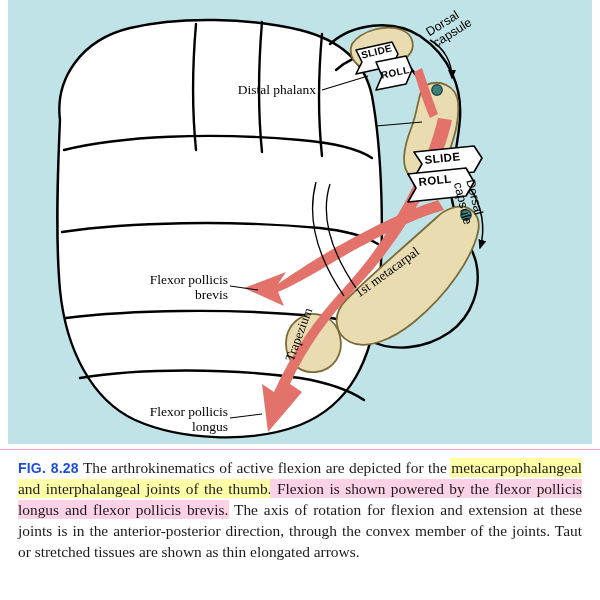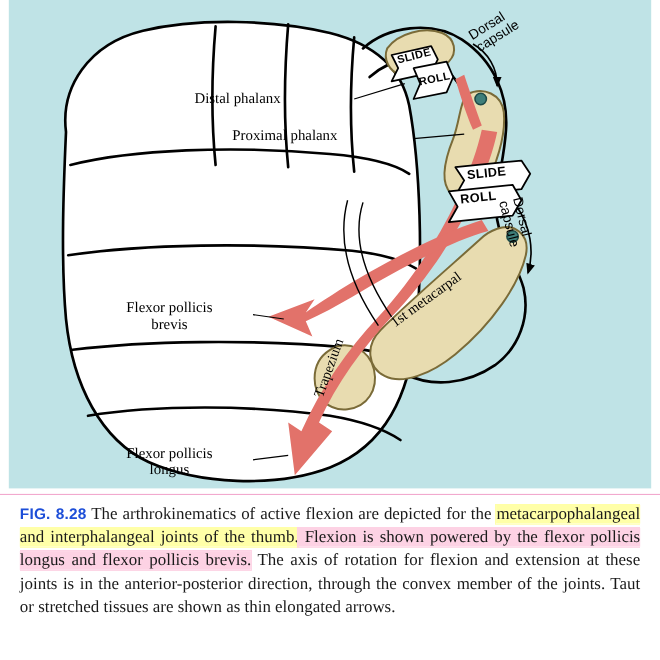--- a/index.html
+++ b/index.html
@@ -30,21 +30,21 @@
     top: 0;
   }
   
   .lbl {
     position: absolute;
     font-family: "Liberation Serif", serif;
     font-size: 13.5px;
     color: #000000;
     line-height: 1.12;
     white-space: pre-line;
-    text-align: center;
+    text-align: right;
   }
   
   .rot {
     position: absolute;
     font-family: "Liberation Sans", sans-serif;
     color: #000;
     white-space: pre-line;
     line-height: 1.05;
   }
   
@@ -257,21 +257,20 @@
         <path d="M376,126 L422,122"></path>
 
         <path d="M230,286 L258,290"></path>
 
         <path d="M230,418 L262,414"></path>
       </g>
     </svg>
 
     <div class="lbl" style="left:116px; top:82px; width:200px;">Distal phalanx</div>
 
-    <div class="lbl" style="left:146px; top:115px; width:226px;">Proximal phalanx</div>
 
     <div class="lbl" style="left:80px; top:272px; width:148px;">Flexor pollicis
 brevis</div>
 
     <div class="lbl" style="left:80px; top:404px; width:148px;">Flexor pollicis
 longus</div>
 
     <div class="rot" style="left:424px; top:28px; font-size:12.5px; transform:rotate(-32deg); transform-origin:left top; text-align:left;">Dorsal
 capsule</div>
 

